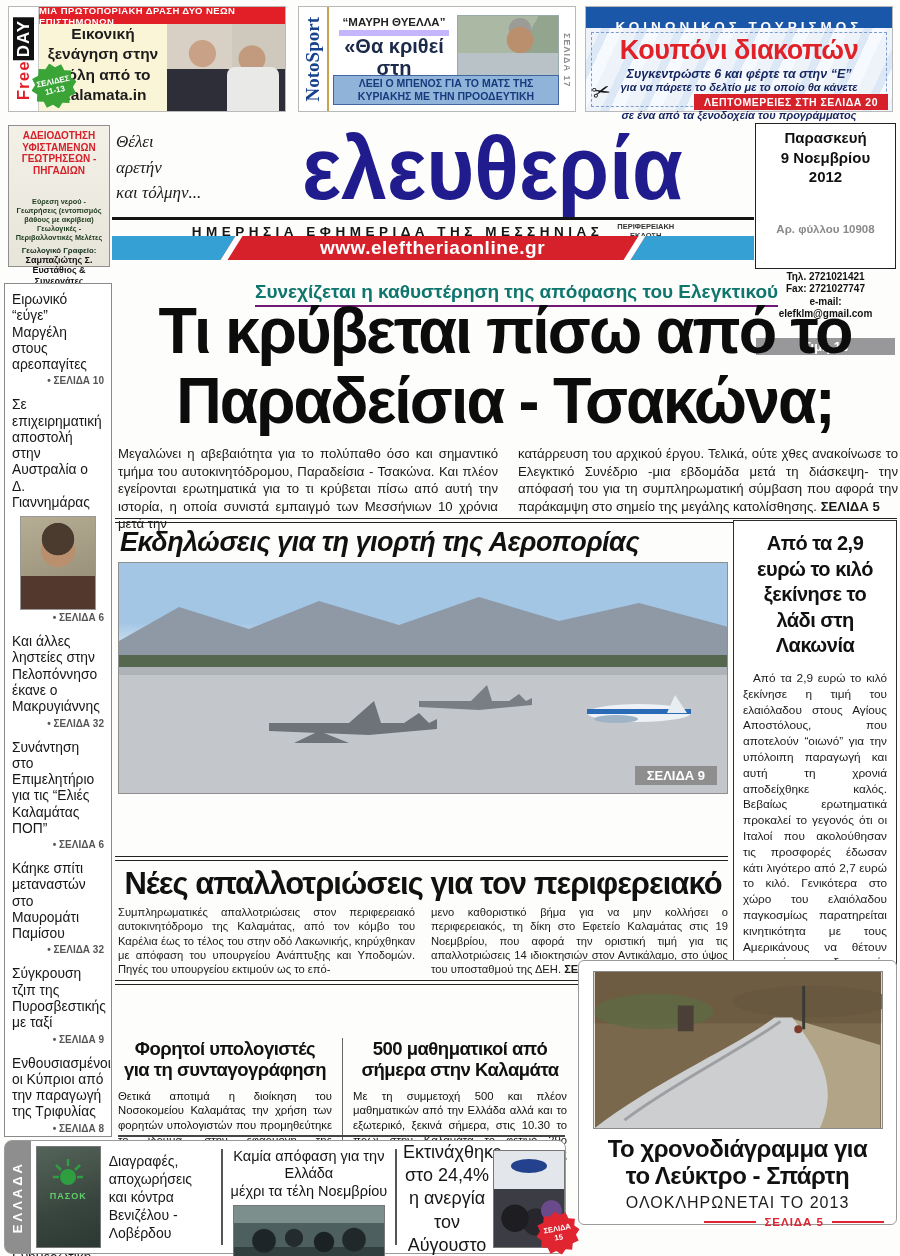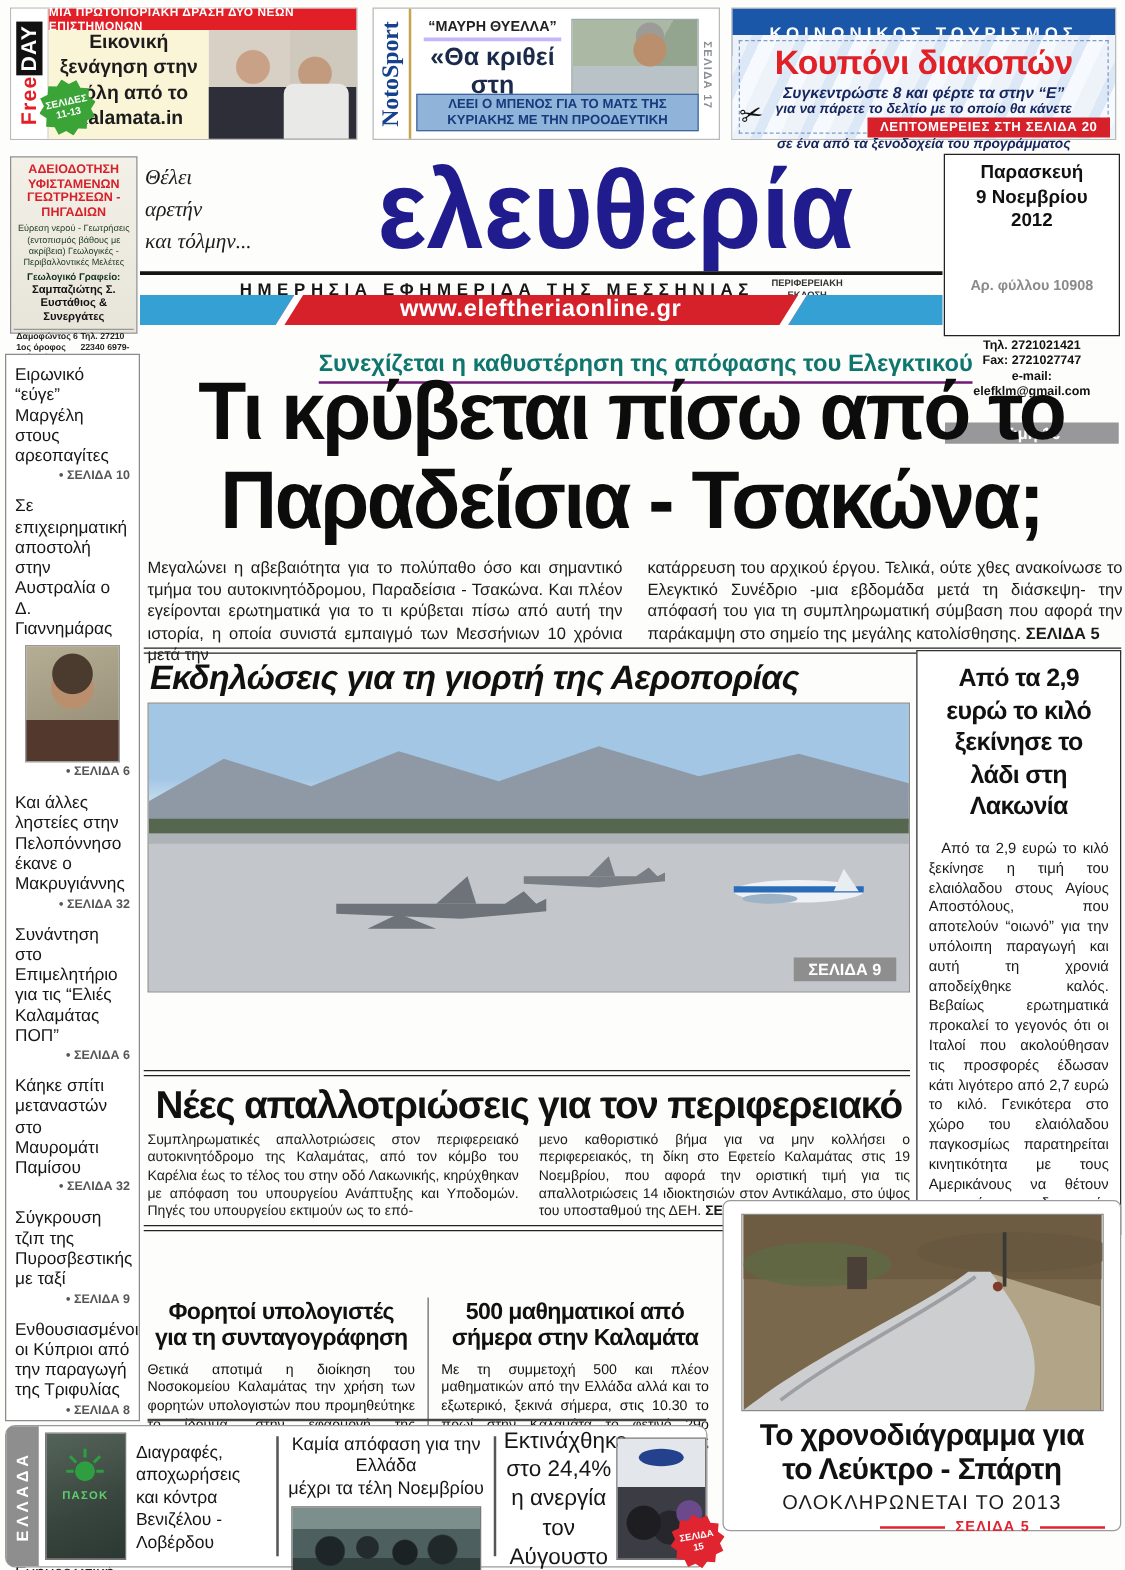--- a/index.html
+++ b/index.html
@@ -31,21 +31,21 @@
           display:flex; align-items:center; justify-content:center; text-align:center; }
   .fd-star { position:absolute; left:22px; bottom:2px; width:46px; height:46px; background:#3aa437; color:#fff;
              font-size:8px; font-weight:700; line-height:1.15; transform:rotate(-12deg); }
 
   .ns-box { left:298px; top:6px; width:278px; height:106px; }
   .ns-brand { position:absolute; left:0; top:0; bottom:0; width:30px; border-right:2px solid #c8a24c;
               display:flex; align-items:center; justify-content:center; }
   .ns-brand .vtx { writing-mode:vertical-rl; transform:rotate(180deg); font-family:"Liberation Serif", serif;
                    font-weight:700; font-size:19px; color:#16418c; }
   .ns-kicker { position:absolute; left:40px; top:9px; width:110px; text-align:center; font-size:11.5px; font-weight:700;
-               color:#222; border-bottom:3px solid #c4b5fd; padding-bottom:2px; }
+               color:#222; border-bottom:6px solid #c4b5fd; padding-bottom:2px; }
   .ns-quote { position:absolute; left:34px; top:28px; width:122px; text-align:center; font-size:20px; font-weight:800;
               color:#1b2a4a; line-height:1.1; }
   .ns-bar { position:absolute; left:34px; right:16px; bottom:6px; height:30px; background:#8fb3d9; border:1px solid #41659f;
             color:#173a7d; font-size:10.5px; font-weight:700; display:flex; align-items:center; justify-content:center;
             text-align:center; line-height:1.2; padding:0 4px; }
   .ns-photo { position:absolute; right:16px; top:8px; width:102px; height:62px;
               background:
                radial-gradient(circle at 62% 40%, #b98f6e 0 18%, rgba(0,0,0,0) 19%),
                radial-gradient(circle at 62% 22%, #9b9b98 0 14%, rgba(0,0,0,0) 15%),
                linear-gradient(180deg, rgba(0,0,0,0) 62%, #b9c2c7 62% 100%),
@@ -63,21 +63,21 @@
   .cp-l1 { color:#15255e; font-size:12.5px; font-weight:700; font-style:italic; margin-top:1px; }
   .cp-l2 { color:#15255e; font-size:11px; font-weight:700; font-style:italic; line-height:1.25; }
   .cp-scissors { position:absolute; left:6px; bottom:6px; font-size:22px; color:#111; transform:rotate(-15deg); }
   .cp-foot { position:absolute; right:4px; bottom:1px; background:#d6202a; color:#fff; font-size:10.5px; font-weight:700;
              padding:2px 10px; letter-spacing:.5px; }
 
   
   .ad-box { left:8px; top:125px; width:102px; height:142px; border:1px solid #8f8f8f;
             background:linear-gradient(180deg,#f3f0e7,#e7e4da); text-align:center; padding:4px 2px 0; }
   .ad-title { color:#d6202a; font-size:10px; font-weight:800; line-height:1.15; }
-  .ad-sub { font-size:7.3px; font-weight:400; color:#1d3b1d; line-height:1.25; margin-top:2px; }
+  .ad-sub { font-size:7.3px; font-weight:700; color:#1d3b1d; line-height:1.25; margin-top:21px; }
   .ad-off { font-size:7.8px; font-weight:700; color:#14301c; margin-top:3px; }
   .ad-name { font-size:9px; font-weight:800; color:#111; line-height:1.2; }
   .ad-foot { display:flex; justify-content:space-between; border-top:1px solid #999; margin-top:4px; padding:2px 2px 0;
              font-size:7px; font-weight:700; color:#222; line-height:1.25; text-align:left; }
   .tagline { left:116px; top:129px; width:118px; font-family:"Liberation Serif", serif; font-style:italic;
              font-size:17px; color:#1c1c1c; line-height:1.5; }
   .logo { left:232px; top:120px; width:520px; height:96px; display:flex; align-items:center; justify-content:center; }
   .logo-text { font-size:86px; font-weight:800; color:#211c8d; letter-spacing:0px; transform:scaleY(1.04) scaleX(.96);
                line-height:1; }
   .mast-rule { left:112px; top:217px; width:642px; height:3px; background:#141414; }
@@ -219,21 +219,21 @@
       <span class="vtx">ΣΕΛΙΔΑ 17</span>
     </div>
     <div class="ns-bar">ΛΕΕΙ Ο ΜΠΕΝΟΣ ΓΙΑ ΤΟ ΜΑΤΣ ΤΗΣ ΚΥΡΙΑΚΗΣ ΜΕ ΤΗΝ ΠΡΟΟΔΕΥΤΙΚΗ</div>
   </div>
 
   <div class="abs promo cp-box">
     <div class="cp-head">ΚΟΙΝΩΝΙΚΟΣ ΤΟΥΡΙΣΜΟΣ</div>
     <div class="cp-body">
       <div class="cp-inner">
         <div class="cp-title">Κουπόνι διακοπών</div>
-        <div class="cp-l1">Συγκεντρώστε 8 και φέρτε τα στην “Ε”</div>
+        <div class="cp-l1">Συγκεντρώστε 6 και φέρτε τα στην “Ε”</div>
         <div class="cp-l2">για να πάρετε το δελτίο με το οποίο θα κάνετε κράτηση</div>
         <div class="cp-l2">σε ένα από τα ξενοδοχεία του προγράμματος</div>
       </div>
       <div class="cp-scissors">✂</div>
       <div class="cp-foot">ΛΕΠΤΟΜΕΡΕΙΕΣ ΣΤΗ ΣΕΛΙΔΑ 20</div>
     </div>
   </div>
 
   <div class="abs ad-box">
     <div class="ad-title">ΑΔΕΙΟΔΟΤΗΣΗ ΥΦΙΣΤΑΜΕΝΩΝ ΓΕΩΤΡΗΣΕΩΝ - ΠΗΓΑΔΙΩΝ</div>

